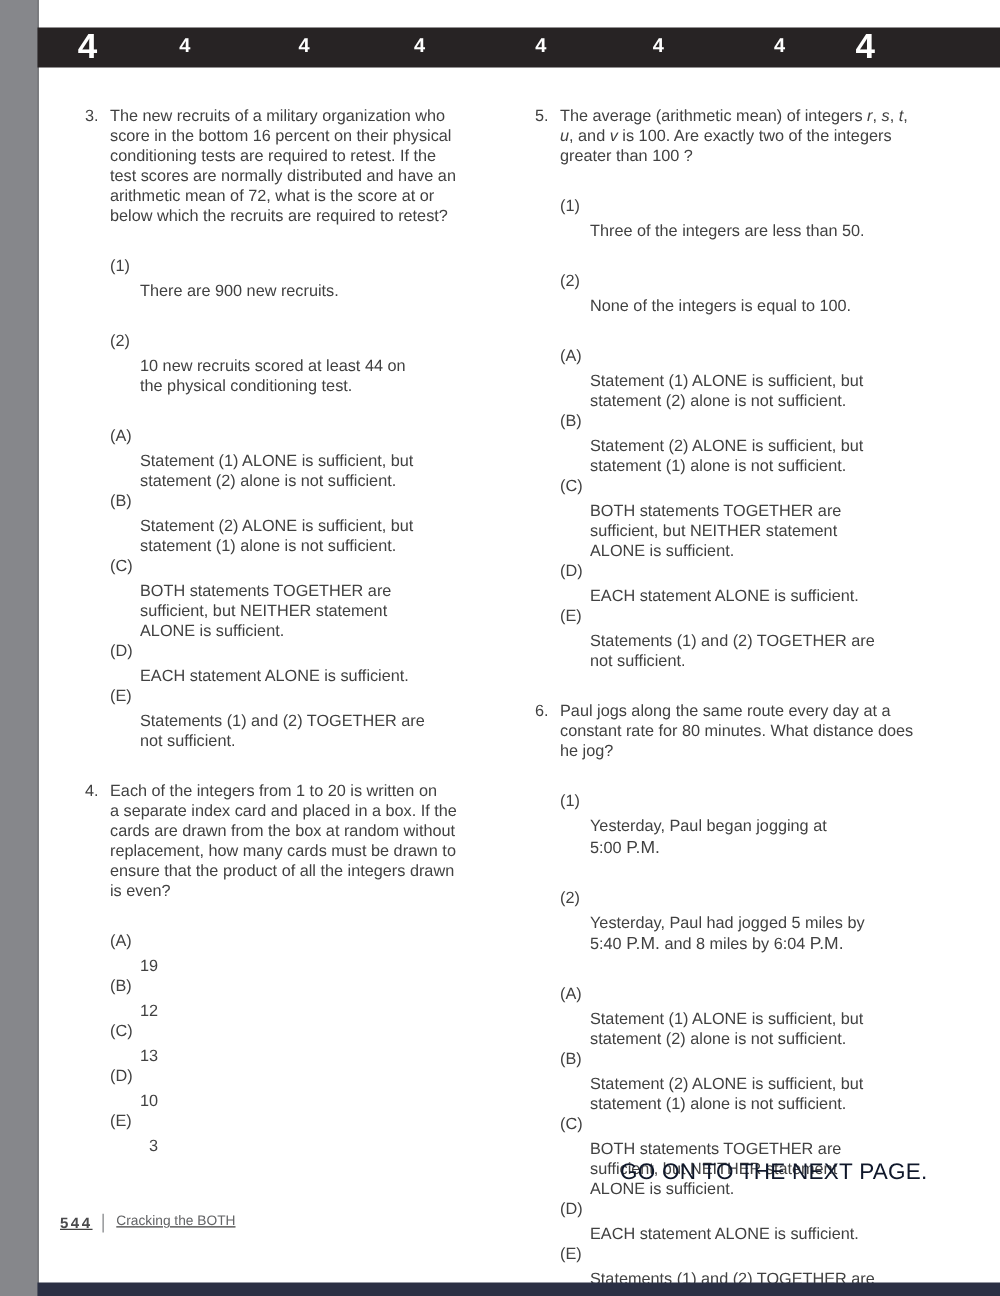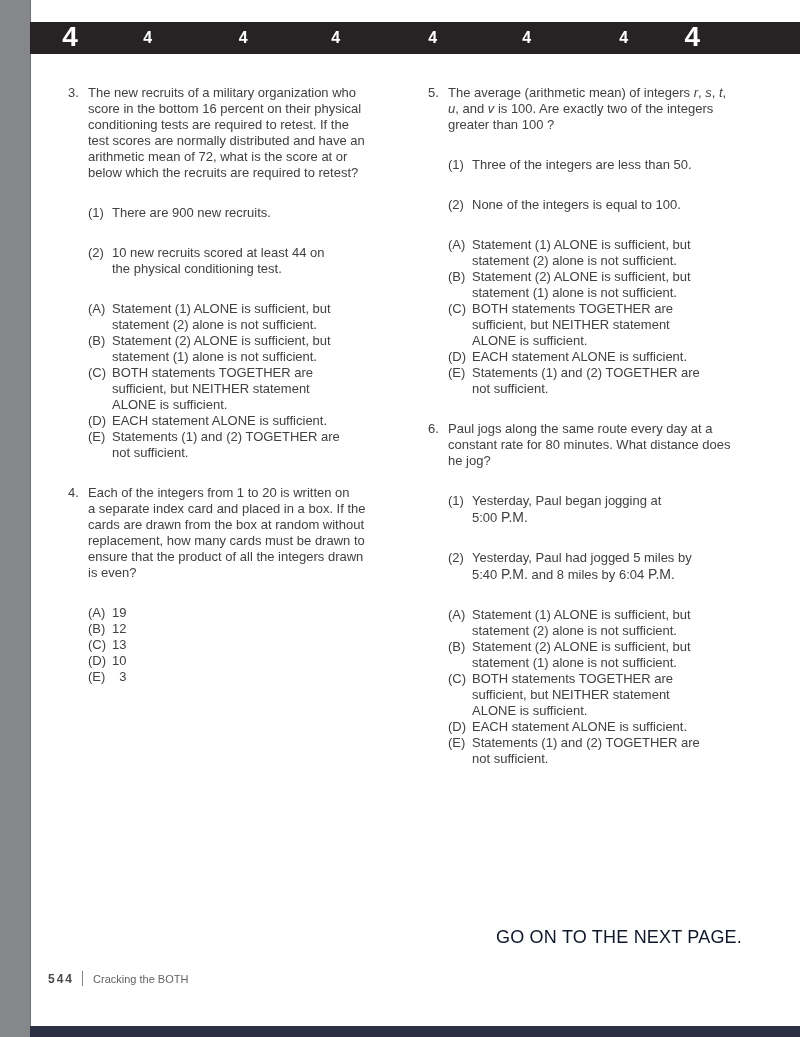--- a/index.html
+++ b/index.html
@@ -41,30 +41,30 @@
   }
   .col-left{left:68px;width:328px;}
   .col-right{left:428px;width:334px;}
   .q{margin:0 0 24px 0;}
   .q-head{display:grid;grid-template-columns:20px 1fr;}
   .q-num{}
   .q-body{white-space:pre-wrap;}
   .stmt{display:grid;grid-template-columns:24px 1fr;margin:24px 0 0 20px;}
   .choices{margin:24px 0 0 20px;}
   .choice{display:grid;grid-template-columns:24px 1fr;}
-  .txt{white-space:pre-wrap;}
+  .txt{white-space:pre-wrap;margin-top:20px;}
   .it{font-style:italic;}
   .sc{font-size:14px;}
   .continue-notice{
     position:absolute;top:927px;right:58px;
     font-size:18px;letter-spacing:.2px;color:#0f172a;
   }
   .footer{
     position:absolute;left:48px;top:971px;
-    display:flex;align-items:center;
+    display:flex;align-items:flex-start;text-decoration:underline;
   }
   .footer-page{
     font-weight:bold;font-size:12px;letter-spacing:2px;color:#4a4a4c;
   }
   .footer-div{
     width:1px;height:15px;background:#808285;margin:0 10px 0 8px;
   }
   .footer-title{font-size:11px;color:#636466;}
 </style>
 </head>

